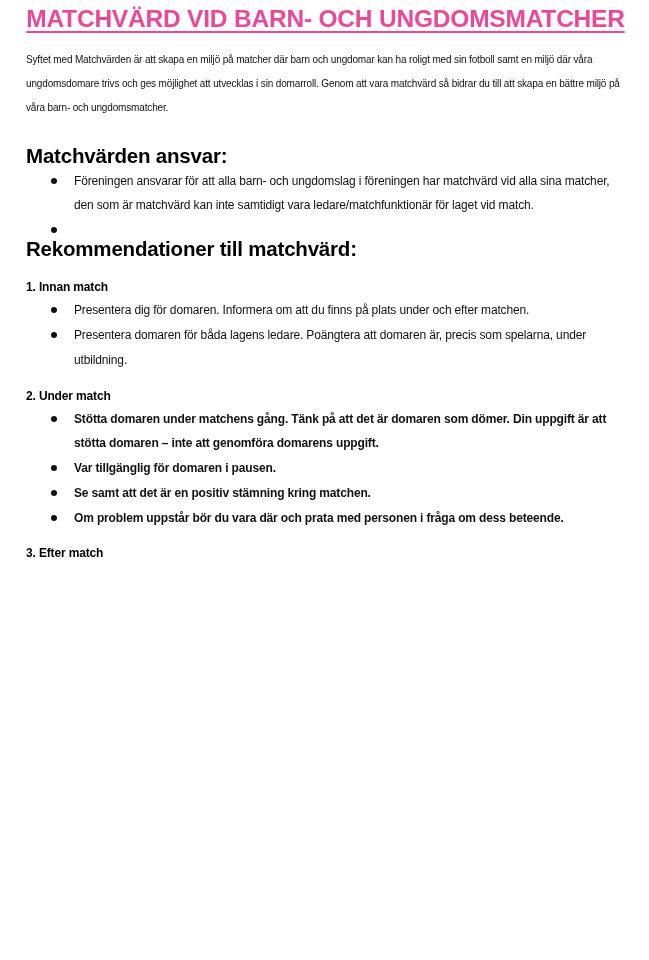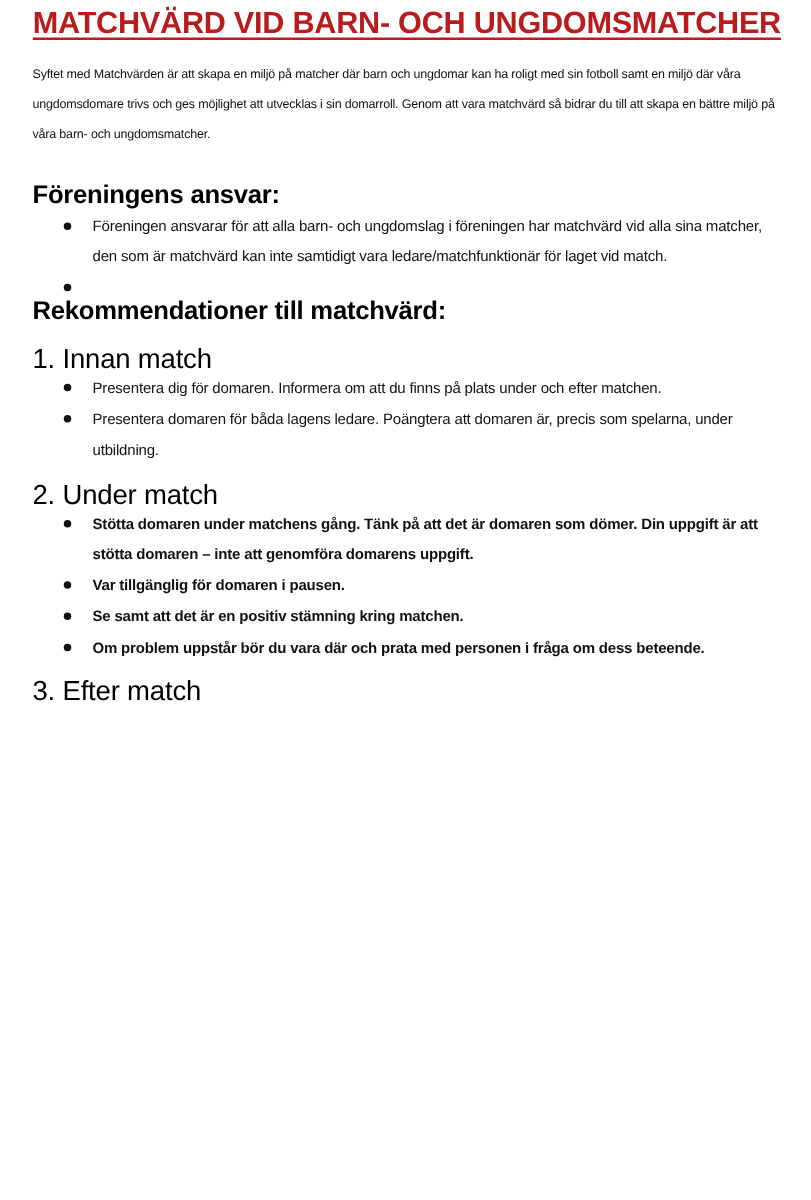--- a/index.html
+++ b/index.html
@@ -25,42 +25,42 @@
       margin: 0;
       padding-top: 4px;
       text-align: center;
       font-size: 24.5px;
       font-weight: bold;
       letter-spacing: -0.2px;
       text-decoration: underline;
       text-decoration-thickness: 2px;
       text-underline-offset: 4px;
       line-height: 30px;
-      color: #b91c1c;
+      color: #ec4899;
     }
     .intro {
       margin: 14px 0 0 0;
       font-size: 10px;
       line-height: 24.2px;
       letter-spacing: -0.15px;
     }
     .section-heading {
       margin: 0;
       font-size: 20.5px;
       font-weight: bold;
       letter-spacing: -0.2px;
       line-height: 26px;
       color: #000000;
     }
     .h-foreningens { margin-top: 22px; }
     .h-rekommend { margin-top: 18px; }
     .sub-heading {
       margin: 0;
-      font-size: 22px;
-      font-weight: normal;
+      font-size: 12px;
+      font-weight: bold;
       line-height: 22px;
       letter-spacing: -0.15px;
       color: #000000;
     }
     ul.bullets {
       list-style: none;
       margin: 0;
       padding: 0;
     }
     ul.bullets li {
@@ -88,21 +88,21 @@
     .list-3 { margin-top: 12px; }
   </style>
 </head>
 <body>
 
 <div class="page">
   <h1 class="title">MATCHVÄRD VID BARN- OCH UNGDOMSMATCHER</h1>
 
   <p class="intro">Syftet med Matchvärden är att skapa en miljö på matcher där barn och ungdomar kan ha roligt med sin fotboll samt en miljö där våra ungdomsdomare trivs och ges möjlighet att utvecklas i sin domarroll. Genom att vara matchvärd så bidrar du till att skapa en bättre miljö på våra barn- och ungdomsmatcher.</p>
 
-  <h2 class="section-heading h-foreningens">Föreningens ansvar:</h2>
+  <h2 class="section-heading h-foreningens">Matchvärden ansvar:</h2>
   <ul class="bullets list-foreningens">
     <li><span class="dot"></span><span>Föreningen ansvarar för att alla barn- och ungdomslag i föreningen har matchvärd vid alla sina matcher, den som är matchvärd kan inte samtidigt vara ledare/matchfunktionär för laget vid match.</span></li>
     <li><span class="dot"></span></li>
   </ul>
 
   <h2 class="section-heading h-rekommend">Rekommendationer till matchvärd:</h2>
 
   <h3 class="sub-heading sub-1">1. Innan match</h3>
   <ul class="bullets list-1">
     <li><span class="dot"></span><span>Presentera dig för domaren. Informera om att du finns på plats under och efter matchen.</span></li>

